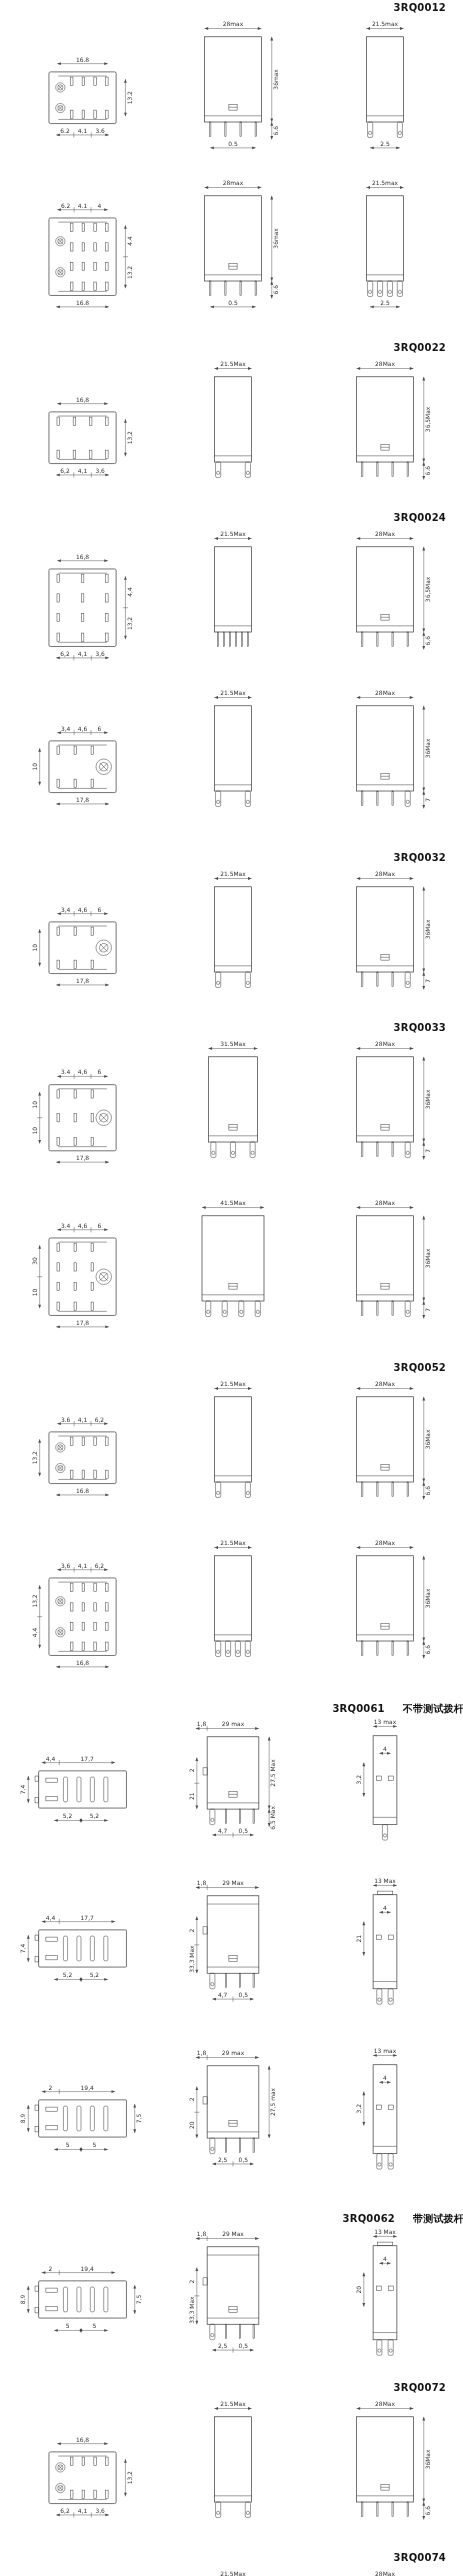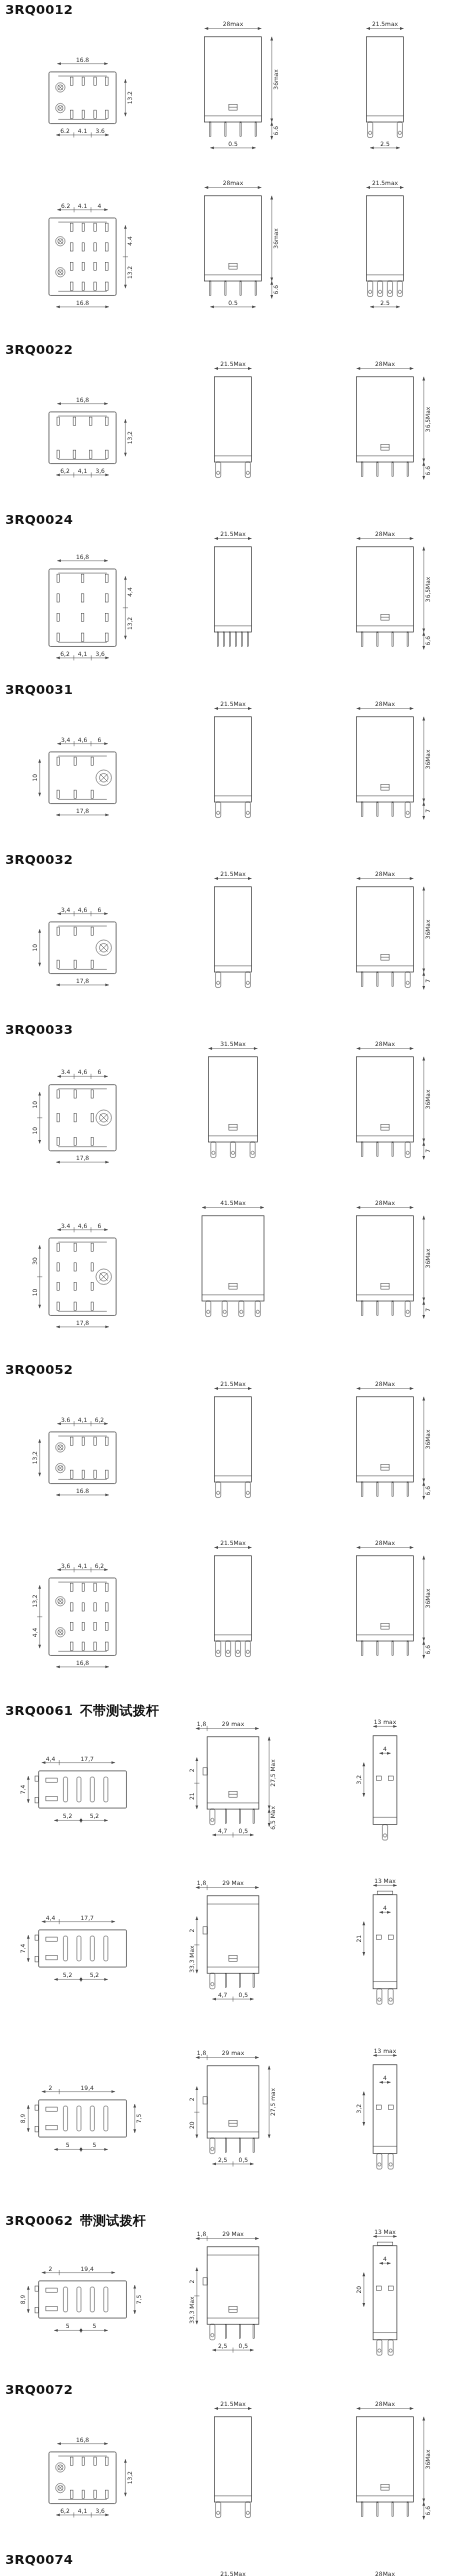--- a/index.html
+++ b/index.html
@@ -1,19 +1,19 @@
 <!DOCTYPE html>
 <html style="font-size:8.2px"><head>
 <meta charset="utf-8">
 <style>
   html,body{margin:0;padding:0;background:#ffffff;width:464px;font-family:"DejaVu Sans",sans-serif;}
   .page{width:464px;}
   section.row{height:170px;box-sizing:border-box;padding:2.1px 0 0 5.2px;overflow:hidden;}
-  .part-label{font-size:13px;font-weight:bold;color:#141414;letter-spacing:0.2px;height:11.3px;}
-  .part-label .sfx{margin-left:7px;}
+  .part-label{font-size:10px;font-weight:bold;color:#141414;letter-spacing:0.2px;height:11.3px;text-align:right;}
+  .part-label .sfx{margin-left:18px;}
   .views{display:flex;align-items:flex-start;}
   .view{width:152px;height:155px;flex:0 0 auto;}
   svg{display:block;}
   .body-ln{fill:none;stroke:#3f3f3f;stroke-width:1.4;}
   .in-ln{fill:none;stroke:#3f3f3f;stroke-width:1;}
   .fill-ln{fill:#3f3f3f;stroke:none;}
   .dl{stroke:#4a4a4a;stroke-width:.9;fill:none;}
   .ar{fill:#4a4a4a;stroke:none;}
   .dt{font-size:11.5px;fill:#333;font-family:"DejaVu Sans",sans-serif;}
 </style>
@@ -364,21 +364,20 @@
             <text class="dt" text-anchor="middle" transform="rotate(-90 227 128.5)" x="227" y="128.5">36,5Max</text>
             <line class="dl" x1="215" y1="211" x2="215" y2="245"></line>
             <polygon class="ar" points="215,211 212.3,218 217.7,218"></polygon>
             <polygon class="ar" points="215,245 212.3,238 217.7,238"></polygon>
             <text class="dt" text-anchor="middle" transform="rotate(-90 227 228)" x="227" y="228">6,6</text>
           </svg>
         </div>
       </div>
     </section>
     <section class="row">
-      <div class="part-label"><span>3RQ0031</span><span class="sfx"></span></div>
       <div class="views">
         <div class="view">
           <svg width="152" height="155" viewBox="0 0 280 300">
             <rect class="body-ln" x="78" y="114" width="130" height="100" rx="3"></rect>
             <line class="in-ln" x1="96" y1="122" x2="190" y2="122"></line>
             <line class="in-ln" x1="96" y1="206" x2="190" y2="206"></line>
             <rect class="in-ln" x="93.5" y="124" width="5" height="16"></rect>
             <rect class="in-ln" x="126.5" y="124" width="5" height="16"></rect>
             <rect class="in-ln" x="159.5" y="124" width="5" height="16"></rect>
             <rect class="in-ln" x="93.5" y="188" width="5" height="16"></rect>

